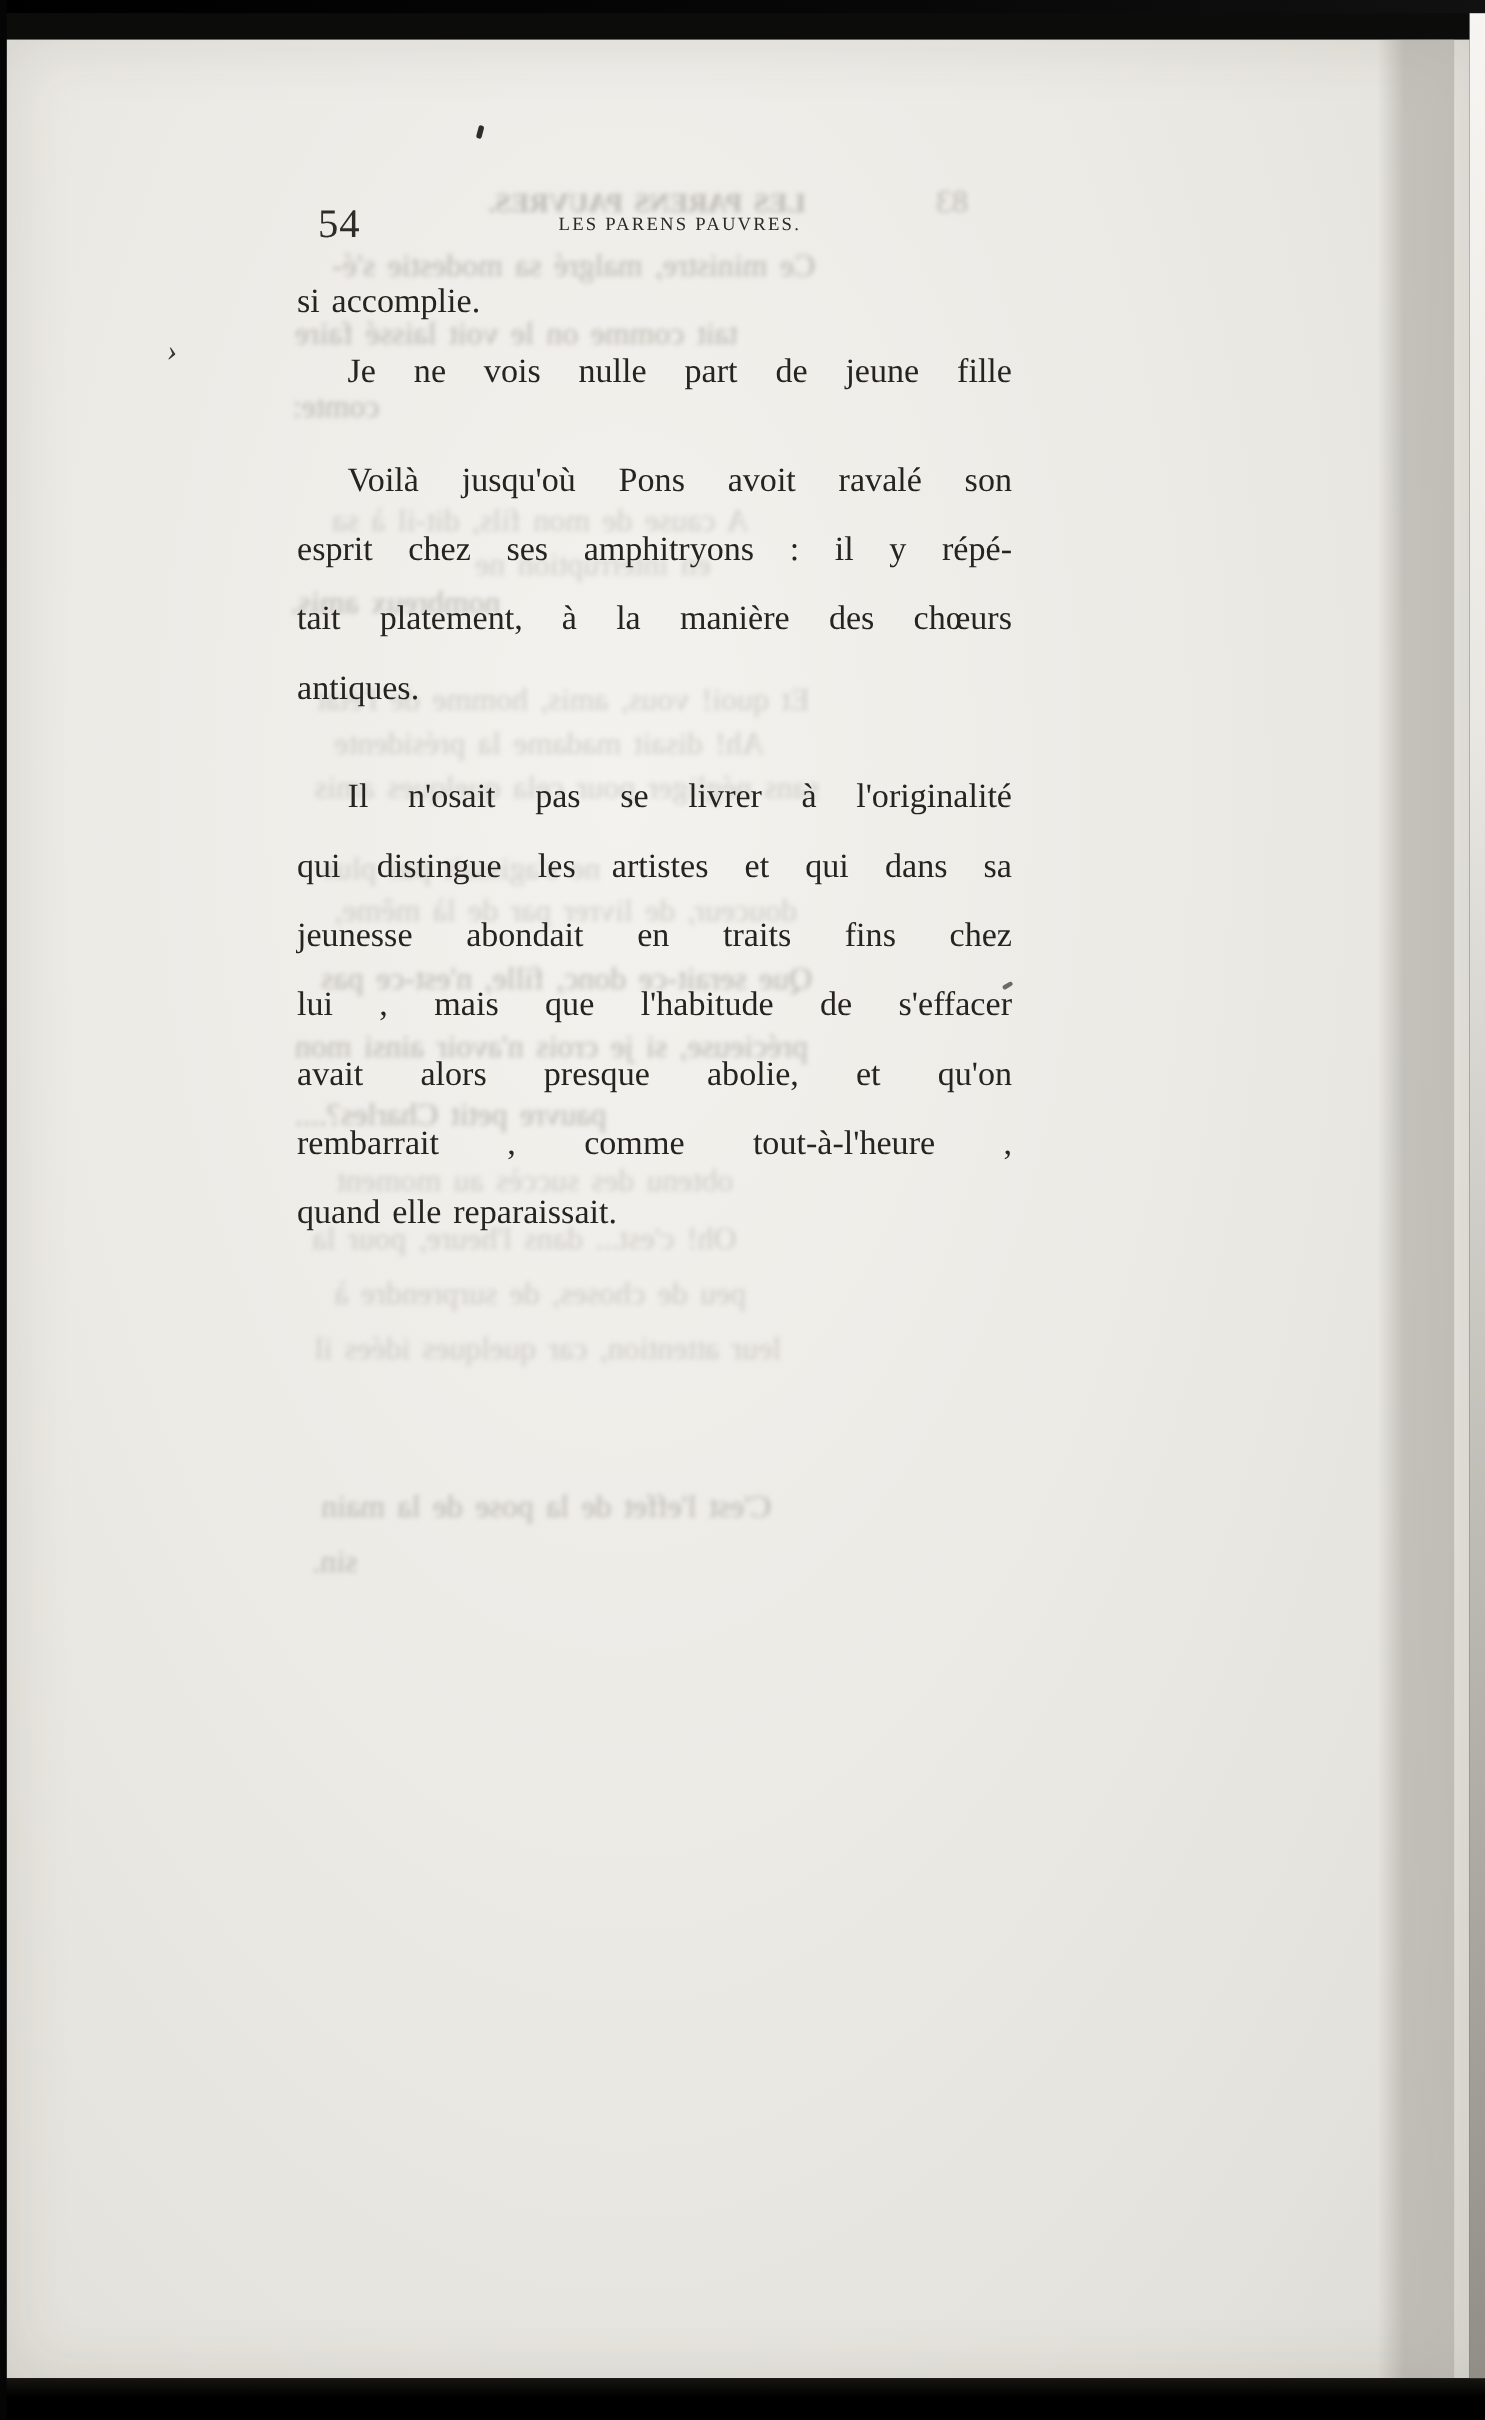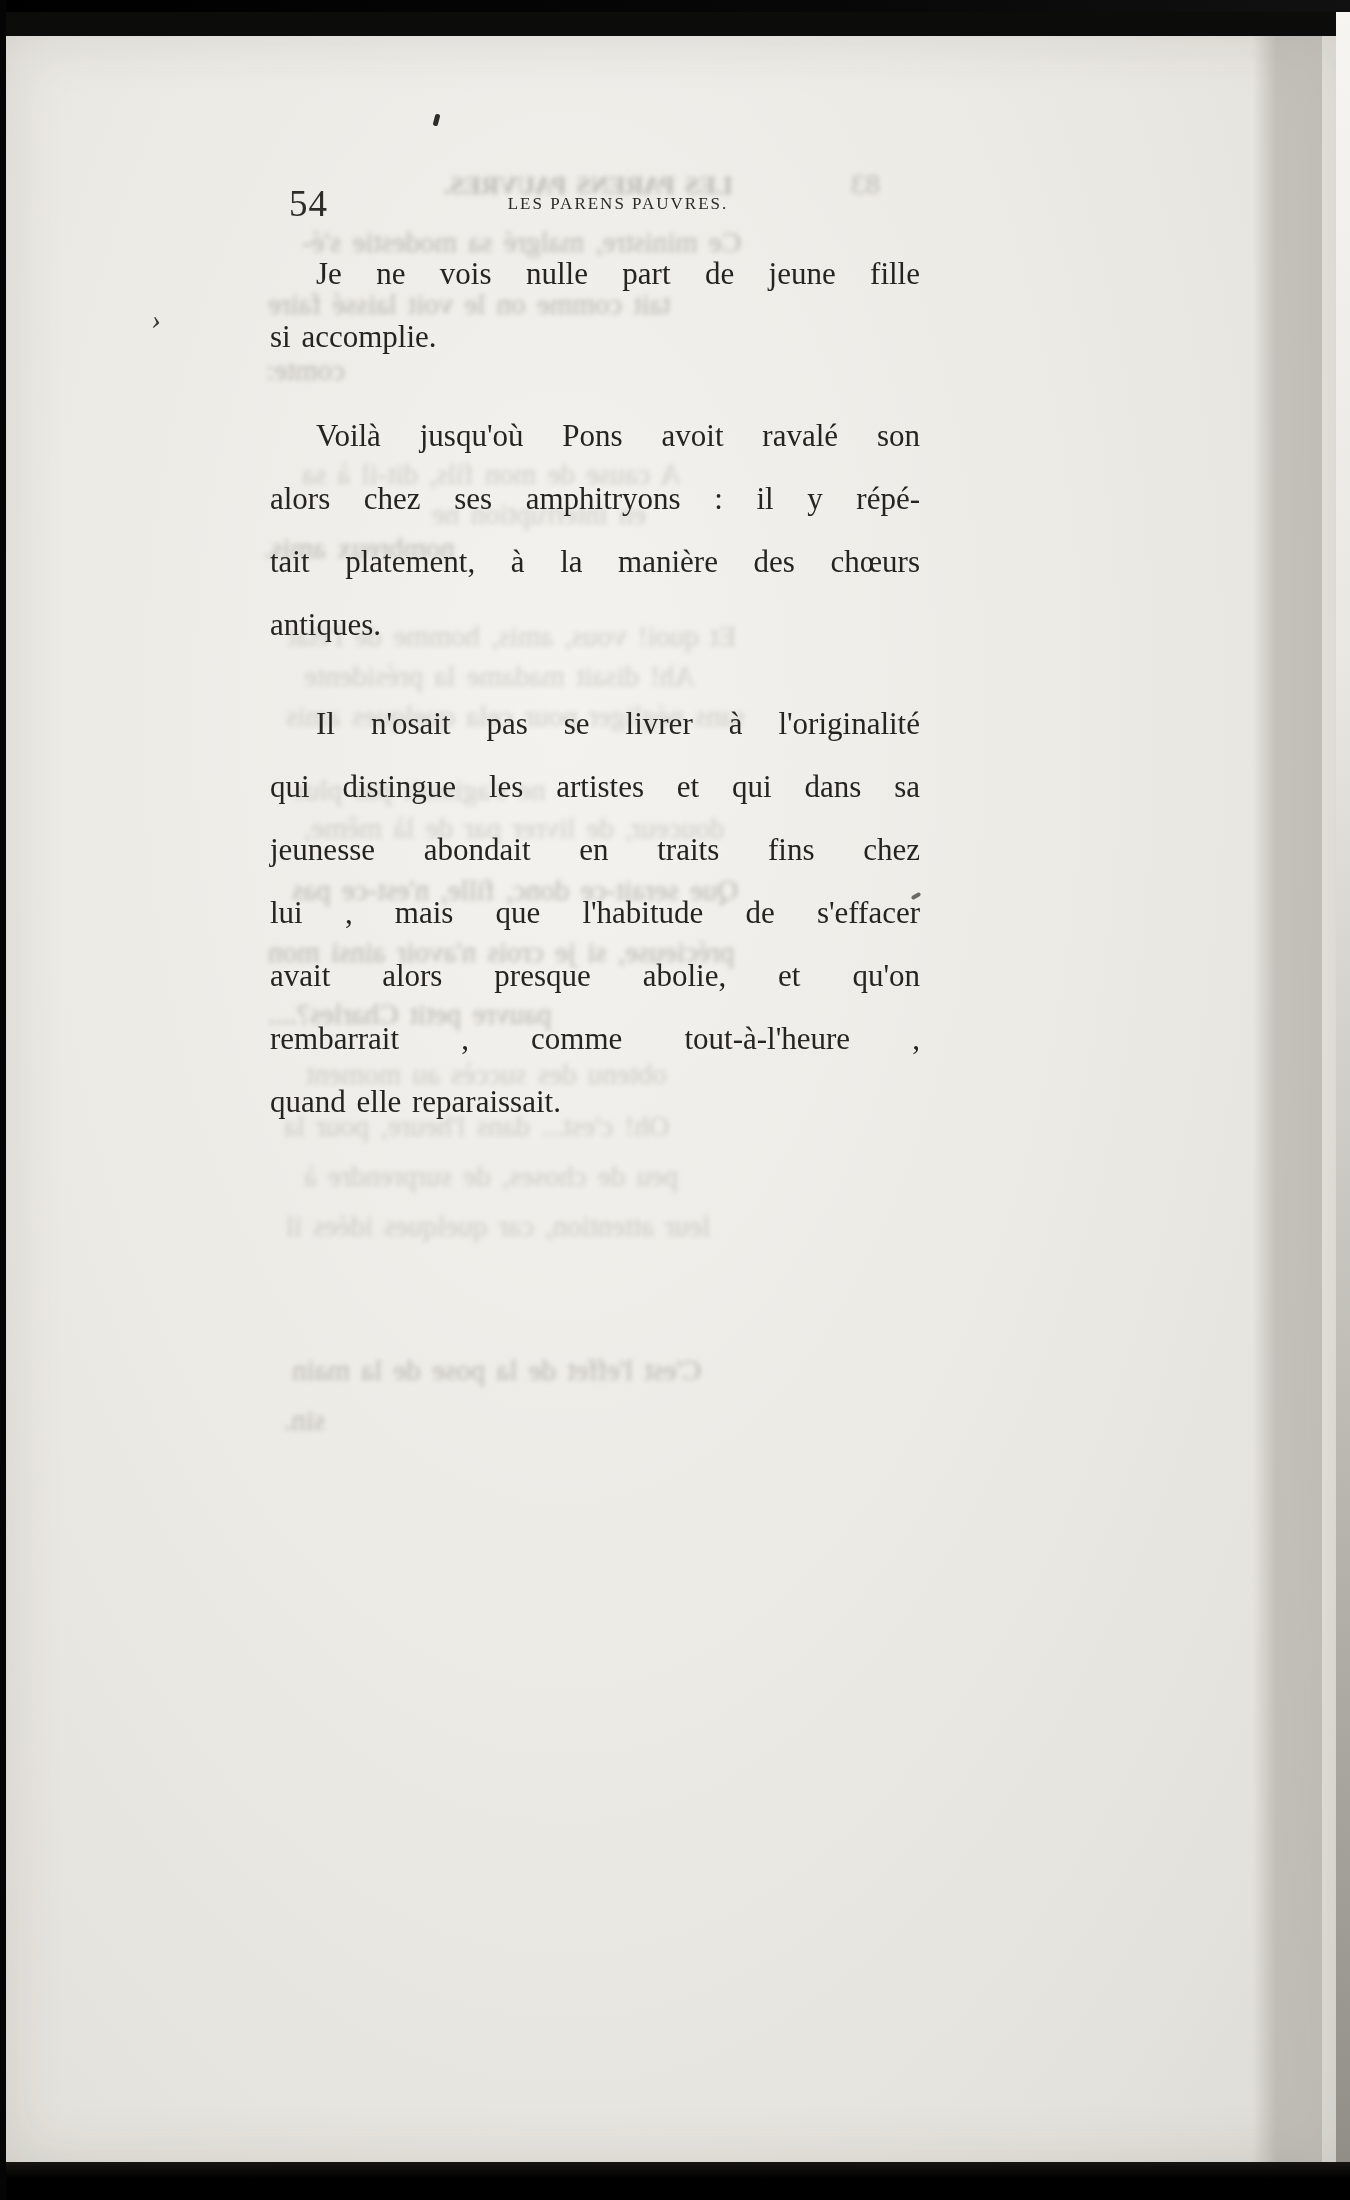--- a/index.html
+++ b/index.html
@@ -103,26 +103,26 @@
   <div class="ghost light" style="left:298px;top:1124px;">peu de choses, de surprendre à</div>
   <div class="ghost light" style="left:280px;top:1174px;">leur attention, car quelques idées il</div>
   <div class="ghost" style="left:286px;top:1318px;">C'est l'effet de la pose de la main</div>
   <div class="ghost" style="left:278px;top:1368px;">sin.</div>
 
   <div class="page-number">54</div>
   <div class="running-header">LES PARENS PAUVRES.</div>
 
   <div class="text-block">
     <div class="para">
+      <div class="line end">si accomplie.</div>
       <div class="line first">Je ne vois nulle part de jeune fille</div>
-      <div class="line end">si accomplie.</div>
     </div>
     <div class="para">
       <div class="line first">Voilà jusqu'où Pons avoit ravalé son</div>
-      <div class="line">alors chez ses amphitryons : il y répé-</div>
+      <div class="line">esprit chez ses amphitryons : il y répé-</div>
       <div class="line">tait platement, à la manière des chœurs</div>
       <div class="line end">antiques.</div>
     </div>
     <div class="para">
       <div class="line first">Il n'osait pas se livrer à l'originalité</div>
       <div class="line">qui distingue les artistes et qui dans sa</div>
       <div class="line">jeunesse abondait en traits fins chez</div>
       <div class="line">lui , mais que l'habitude de s'effacer</div>
       <div class="line">avait alors presque abolie, et qu'on</div>
       <div class="line">rembarrait , comme tout-à-l'heure ,</div>

